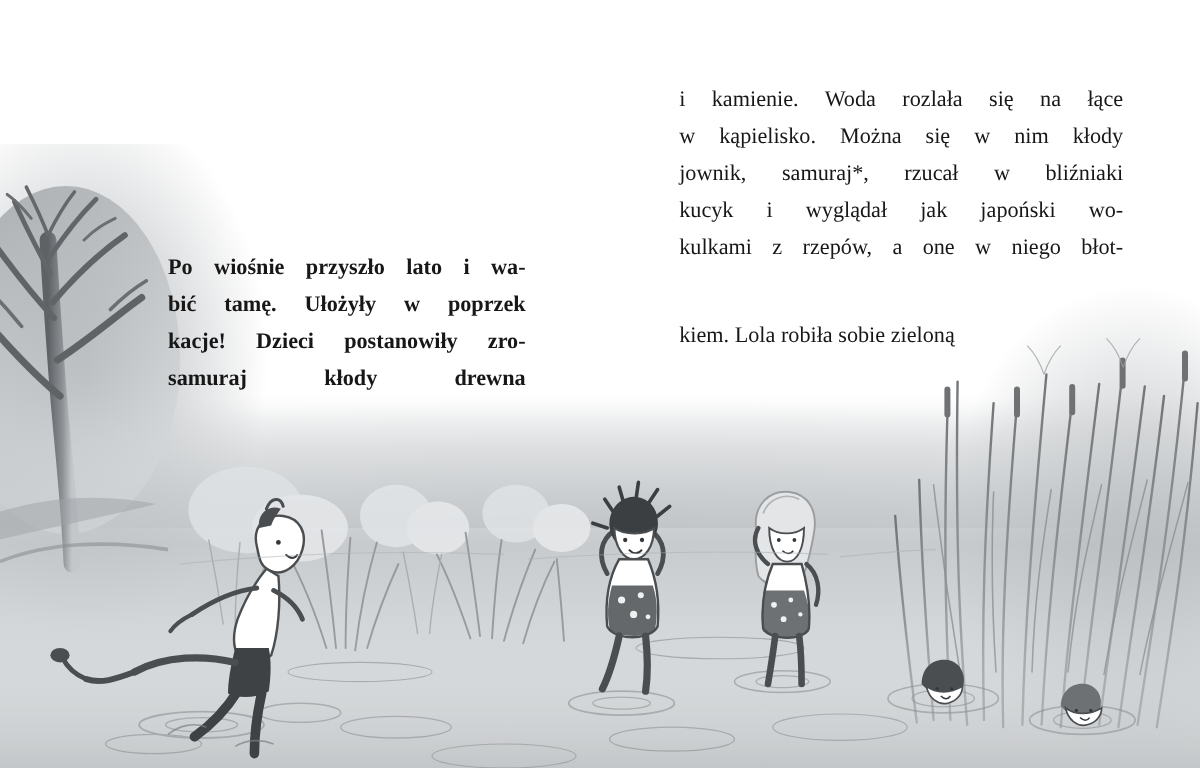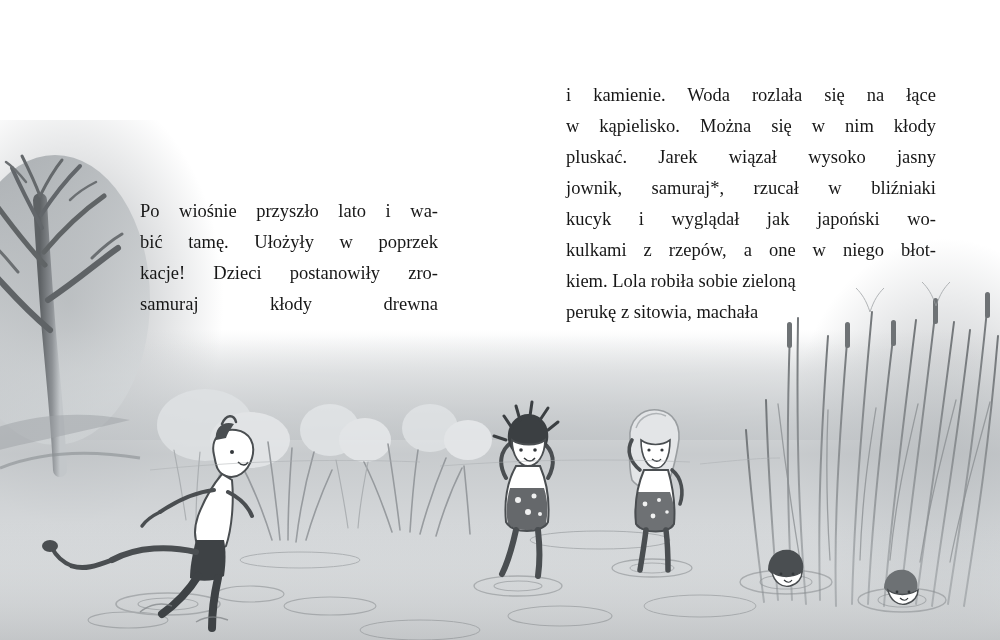--- a/index.html
+++ b/index.html
@@ -91,41 +91,43 @@
     line-height: 31px;
     text-align: justify;
     text-justify: inter-word;
     z-index: 5;
   }
   .text-col p {
     margin: 0;
   }
   .col-left {
     left: 140px;
-    top: 196px;
+    top: 208px;
     width: 298px;
     text-align: right;
+    font-weight: bold;
   }
   .col-left p {
     text-align: justify;
   }
   .col-right {
     left: 566px;
-    top: 80px;
+    top: 68px;
     width: 370px;
   }
   .justline {
     display: block;
     text-align: justify;
     text-align-last: justify;
   }
   .lastline-free {
     display: block;
     text-align: center;
     text-align-last: left;
+    margin-top: 42px;
   }
 </style>
 </head>
 <body>
 
 <div class="page">
 
   <div class="illustration">
     <div class="wash-left"></div>
     <div class="wash-right"></div>
@@ -387,22 +389,20 @@
       <span class="justline">bić tamę. Ułożyły w poprzek</span>
       <span class="justline">kacje! Dzieci postanowiły zro-</span>
       <span class="justline">samuraj   kłody   drewna</span>
     </p>
   </div>
 
   <div class="text-col col-right">
     <p>
       <span class="justline">i kamienie. Woda rozlała się na łące</span>
       <span class="justline">w kąpielisko. Można się w nim kłody</span>
-      <span class="justline">pluskać. Jarek wiązał wysoko jasny</span>
       <span class="justline">jownik, samuraj*, rzucał w bliźniaki</span>
       <span class="justline">kucyk i wyglądał jak japoński wo-</span>
       <span class="justline">kulkami z rzepów, a one w niego błot-</span>
       <span class="lastline-free">kiem. Lola robiła sobie zieloną</span>
-      <span class="lastline-free">perukę z sitowia, machała</span>
     </p>
   </div>
 
 </div>
 
 </body></html>

